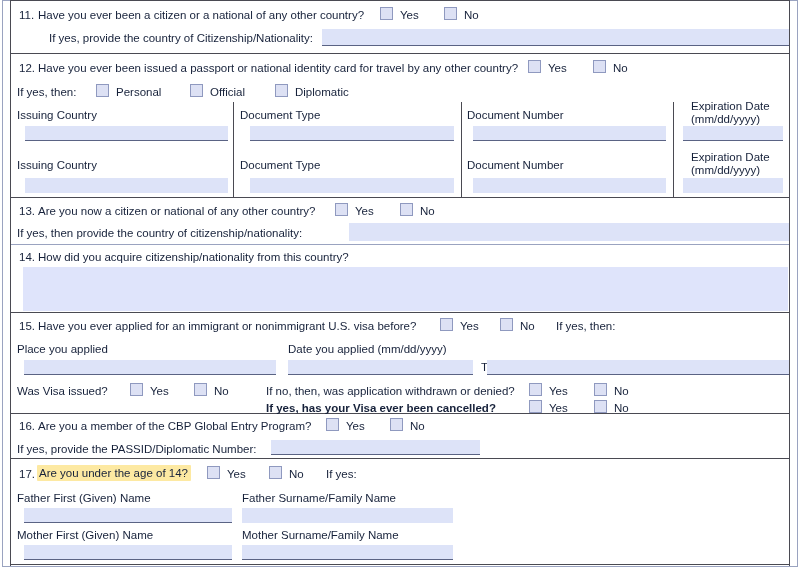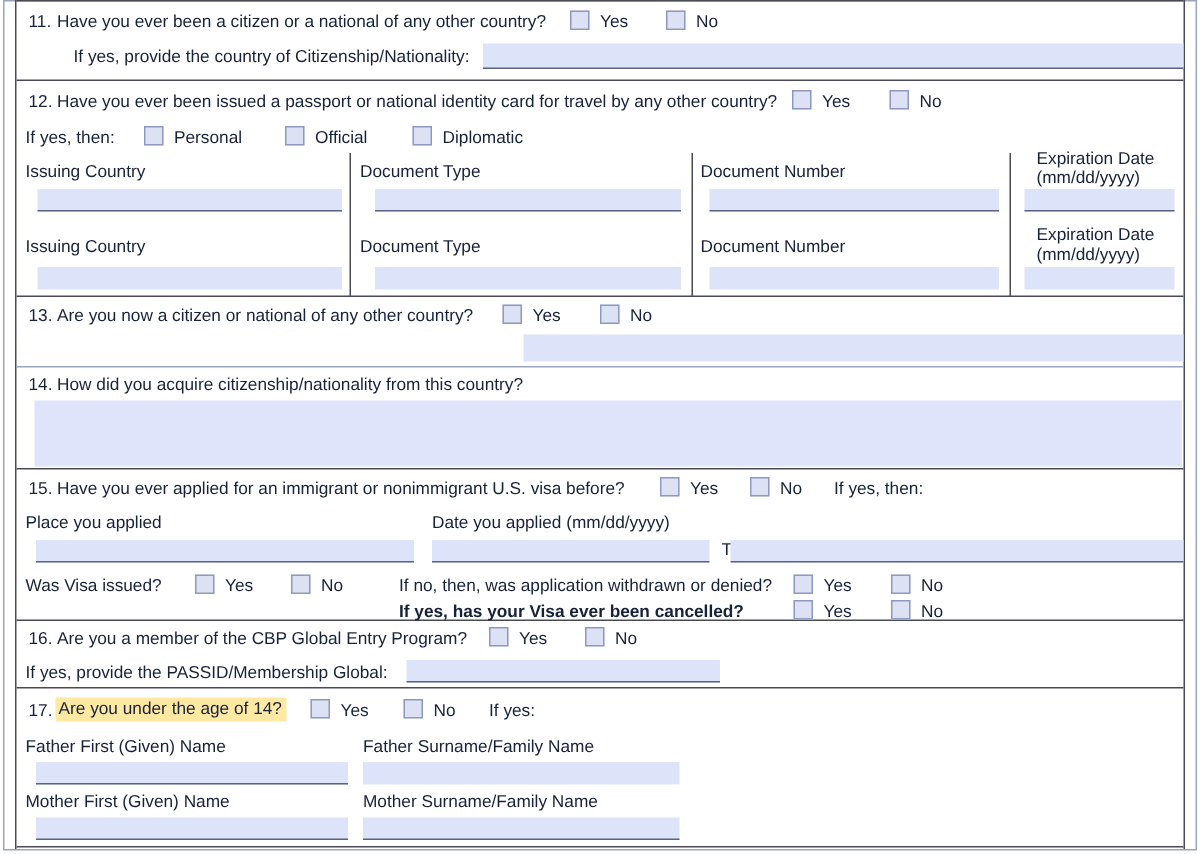--- a/index.html
+++ b/index.html
@@ -171,20 +171,21 @@
   </div>
 
   <div class="section no-rule" style="top:198px; height:46px;">
     <span class="txt" style="left:8px; top:6px;">13.</span>
     <span class="txt" style="left:27px; top:6px;">Are you now a citizen or national of any other country?</span>
     <span class="cb" style="left:324px; top:5px;"></span>
     <span class="txt" style="left:344px; top:6px;">Yes</span>
     <span class="cb" style="left:389px; top:5px;"></span>
     <span class="txt" style="left:409px; top:6px;">No</span>
 
+    <span class="txt" style="left:6px; top:28px;">If yes, then provide the country of citizenship/nationality:</span>
     <span class="fld plain" style="left:338px; top:25px; width:440px; height:18px;"></span>
   </div>
   <div class="hrule light" style="left:11px; top:244px; width:778px;"></div>
 
   <div class="section" style="top:245px; height:68px;">
     <span class="txt" style="left:8px; top:5px;">14.</span>
     <span class="txt" style="left:27px; top:5px;">How did you acquire citizenship/nationality from this country?</span>
     <span class="ta" style="left:12px; top:22px; width:765px; height:44px;"></span>
   </div>
 
@@ -225,21 +226,21 @@
   </div>
 
   <div class="section" style="top:414px; height:45px;">
     <span class="txt" style="left:8px; top:5px;">16.</span>
     <span class="txt" style="left:27px; top:5px;">Are you a member of the CBP Global Entry Program?</span>
     <span class="cb" style="left:315px; top:4px;"></span>
     <span class="txt" style="left:335px; top:5px;">Yes</span>
     <span class="cb" style="left:379px; top:4px;"></span>
     <span class="txt" style="left:399px; top:5px;">No</span>
 
-    <span class="txt" style="left:6px; top:28px;">If yes, provide the PASSID/Membership Global:</span>
+    <span class="txt" style="left:6px; top:28px;">If yes, provide the PASSID/Diplomatic Number:</span>
     <span class="fld" style="left:260px; top:26px; width:209px;"></span>
   </div>
 
   <div class="section no-rule" style="top:459px; height:105px;">
     <span class="txt" style="left:8px; top:8px;">17.</span>
     <span class="txt hl" style="left:26px; top:6px;">Are you under the age of 14?</span>
     <span class="cb" style="left:196px; top:7px;"></span>
     <span class="txt" style="left:216px; top:8px;">Yes</span>
     <span class="cb" style="left:258px; top:7px;"></span>
     <span class="txt" style="left:278px; top:8px;">No</span>

